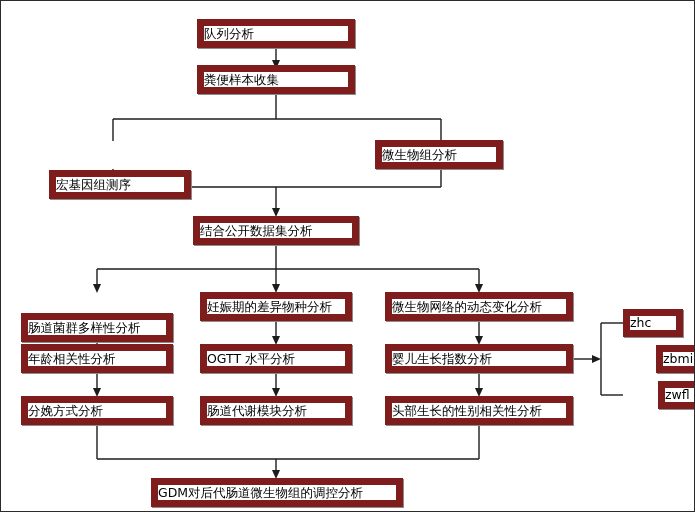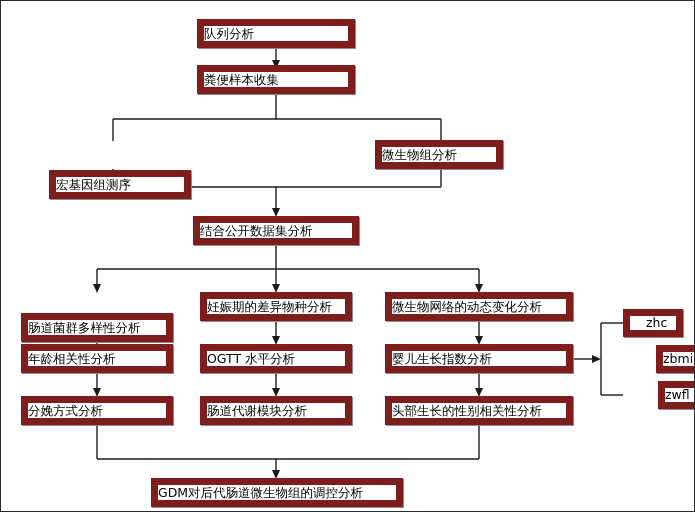--- a/index.html
+++ b/index.html
@@ -158,21 +158,21 @@
   <div class="node" style="left:20px; top:395px; width:152px; height:29px;">
     <span>分娩方式分析</span>
   </div>
   <div class="node" style="left:199px; top:395px; width:152px; height:29px;">
     <span>肠道代谢模块分析</span>
   </div>
   <div class="node" style="left:384px; top:395px; width:188px; height:29px;">
     <span>头部生长的性别相关性分析</span>
   </div>
 
-  <div class="node latin" style="left:622px; top:308px; width:60px; height:28px;padding-left:16px;">
+  <div class="node latin" style="left:622px; top:308px; width:60px; height:28px;">
     <span>zhc</span>
   </div>
   <div class="node latin" style="left:655px; top:344px; width:60px; height:28px;">
     <span>zbmi</span>
   </div>
   <div class="node latin" style="left:622px; top:380px; width:60px; height:28px;margin-left:35px;">
     <span>zwfl</span>
   </div>
 
   <div class="node" style="left:150px; top:477px; width:252px; height:29px;">

